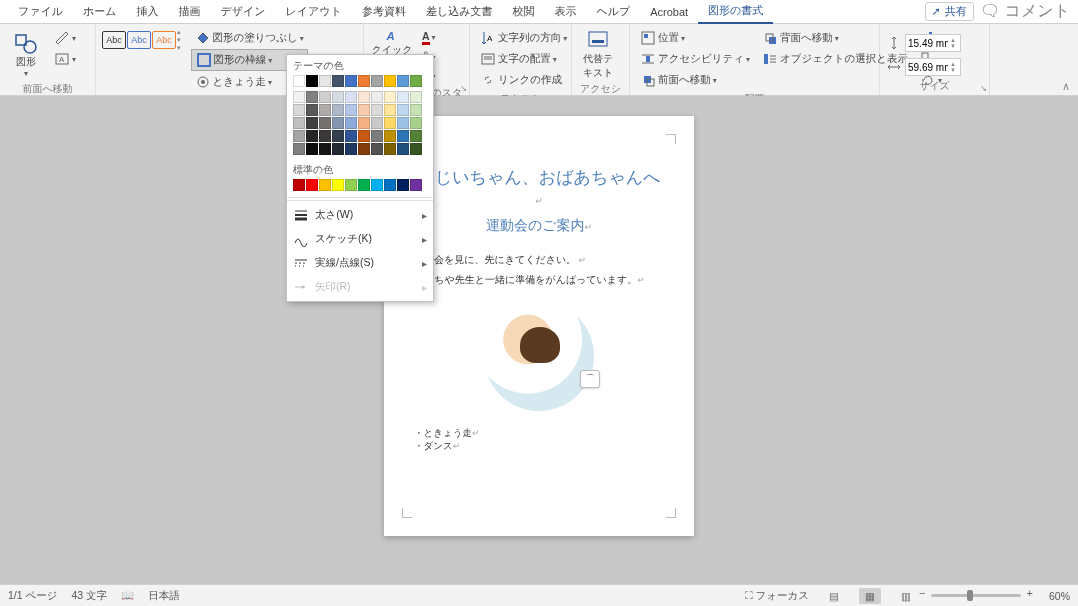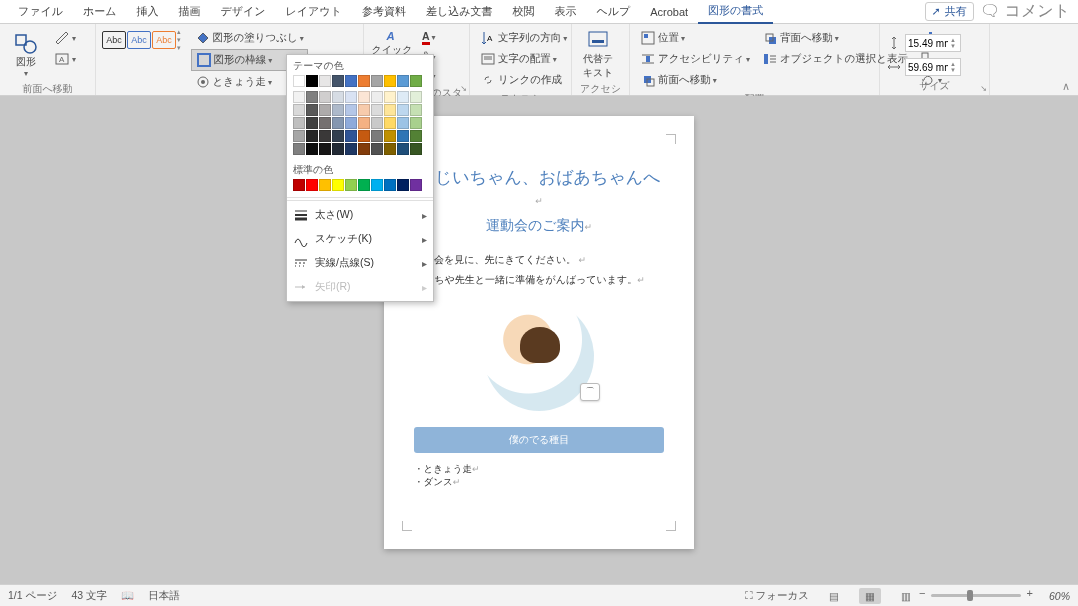--- a/index.html
+++ b/index.html
@@ -488,21 +488,20 @@
     <div class="corner c-tl"></div>
     <div class="corner c-tr"></div>
     <div class="corner c-bl"></div>
     <div class="corner c-br"></div>
 
     <p class="heading1"><span>おじいちゃん、おばあちゃんへ</span><span class="para-mark">↵</span></p>
     <p class="heading2"><span>運動会のご案内</span><span class="para-mark">↵</span></p>
     <p class="body-text"><span>運動会を見に、先にきてください。</span><span class="para-mark"> ↵</span></p>
     <p class="body-text"><span>友だちや先生と一緒に準備をがんばっています。</span><span class="para-mark">↵</span></p>
     <div class="photo"></div>
-    <div class="banner">僕のでる種目</div>
     <div class="layout-btn">
         <span>⌒</span>
       </div>
     <ul class="bullets">
       <li><span>ときょう走</span><span class="para-mark">↵</span></li>
       <li><span>ダンス</span><span class="para-mark">↵</span></li>
     </ul>
   </div>
 </div>
 
@@ -517,14 +516,14 @@
       <span>フォーカス</span>
     </span>
   <div class="viewbtn">▤</div>
   <div class="viewbtn active">▦</div>
   <div class="viewbtn">▥</div>
   <div class="zoom-slider">
     <span class="minus">−</span>
     <div class="thumb" id="zoom-thumb" style="left: 36px;"></div>
     <span class="plus">+</span>
   </div>
-  <span style="margin-left:14px;font-style:italic;">60%</span>
+  <span style="margin-left:14px;">60%</span>
 </div>
 
 </body></html>

